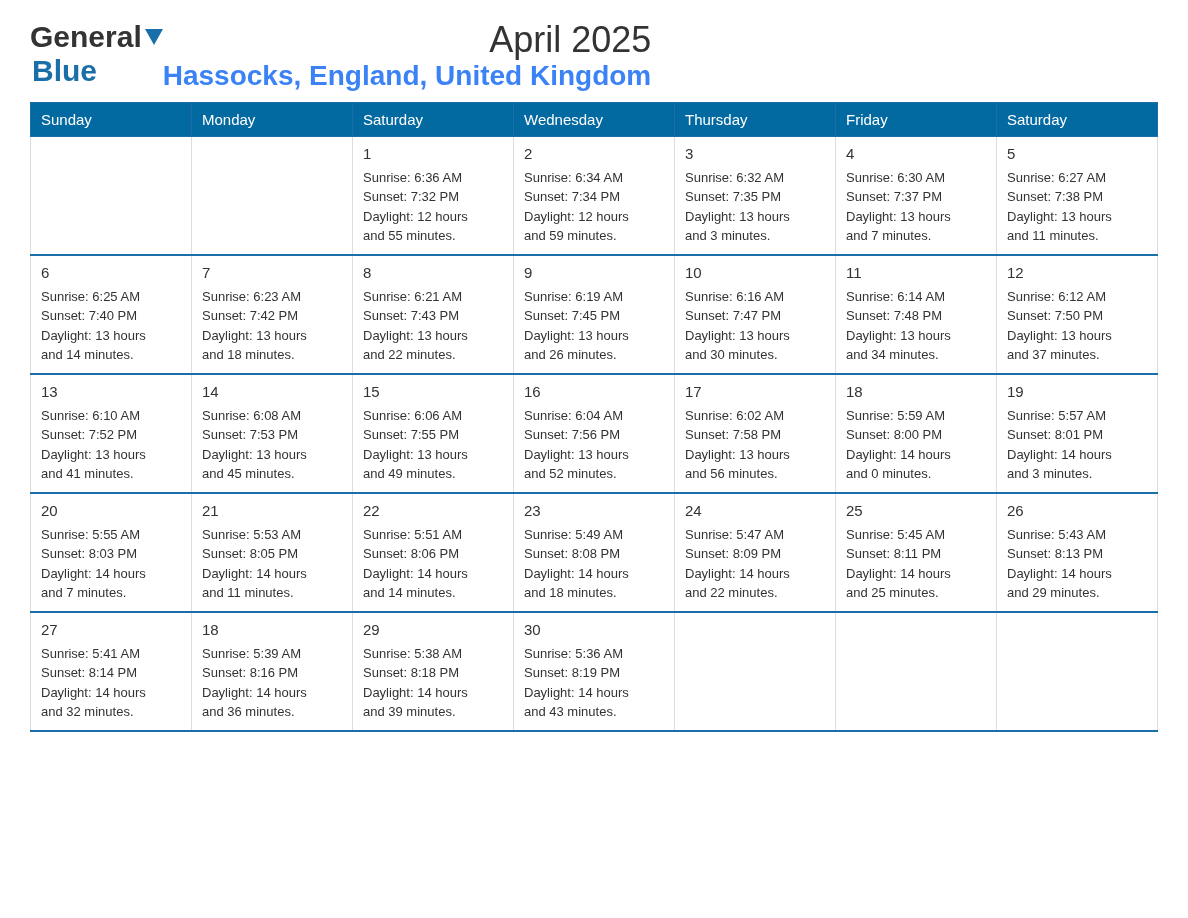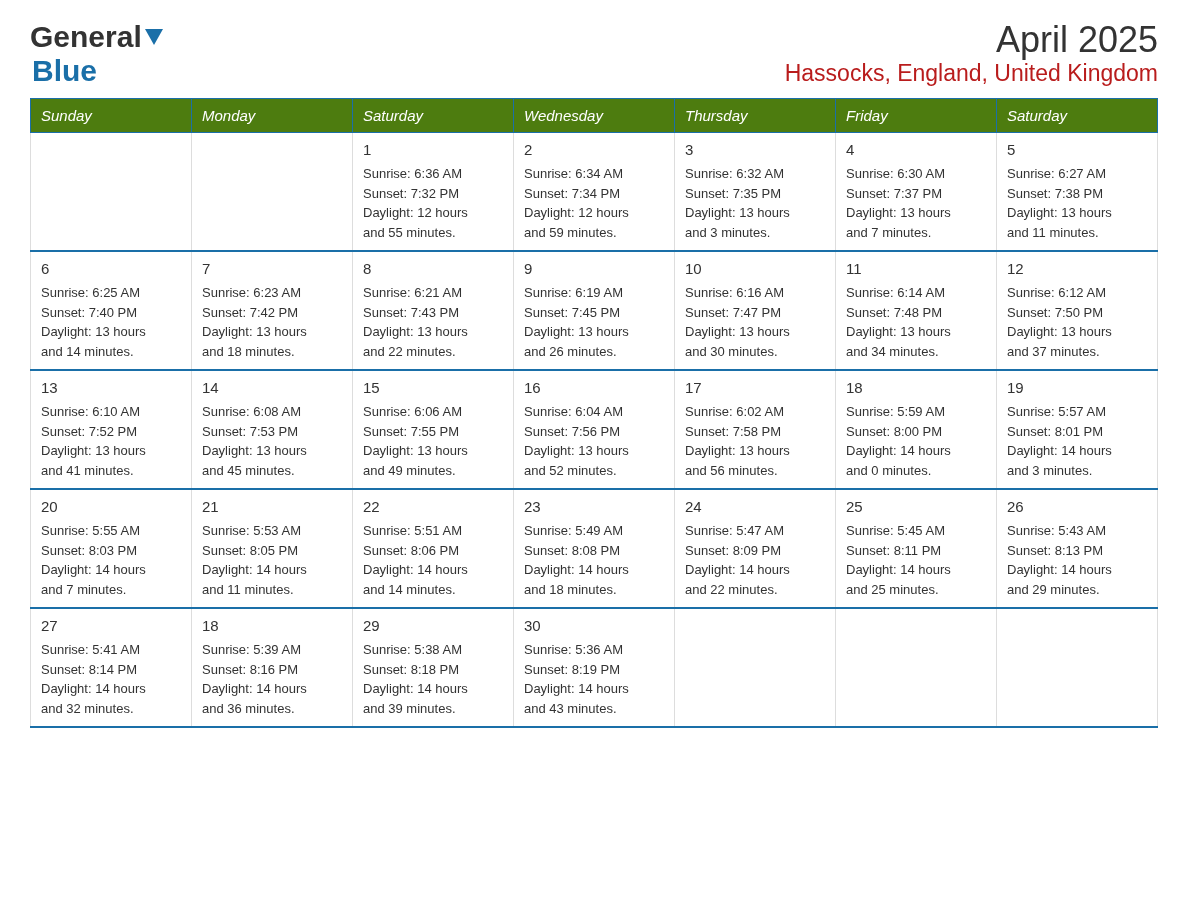--- a/index.html
+++ b/index.html
@@ -6,51 +6,49 @@
     body {
       font-family: Arial, Helvetica, sans-serif;
       background: #fff;
       color: #333;
       width: 1188px;
       min-height: 918px;
       padding: 20px 30px;
     }
     .header {
       display: flex;
-      justify-content: space-between;
       align-items: flex-start;
       margin-bottom: 4px;
     }
     .logo {
       display: flex;
       flex-direction: column;
       align-items: flex-start;
     }
     .title-block {
       text-align: right;
     }
     .title-block h1 {
       font-size: 36px;
       font-weight: normal;
       color: #333;
       line-height: 1.1;
     }
     .title-block h2 {
-      font-size: 23px;
-      font-weight: normal;
-      color: #b91c1c;
+      font-size: 28px;
+      font-weight: bold;
+      color: #3b82f6;
     }
     .calendar {
       width: 100%;
       border-collapse: collapse;
       margin-top: 10px;
     }
     .calendar thead tr {
-      background-color: #4d7c0f;
-      font-style: italic;
+      background-color: #0369a1;
     }
     .calendar thead th {
       color: #fff;
       font-size: 15px;
       font-weight: normal;
       padding: 8px 10px;
       text-align: left;
       border: 1px solid #1a6fa8;
     }
     .calendar tbody tr {

